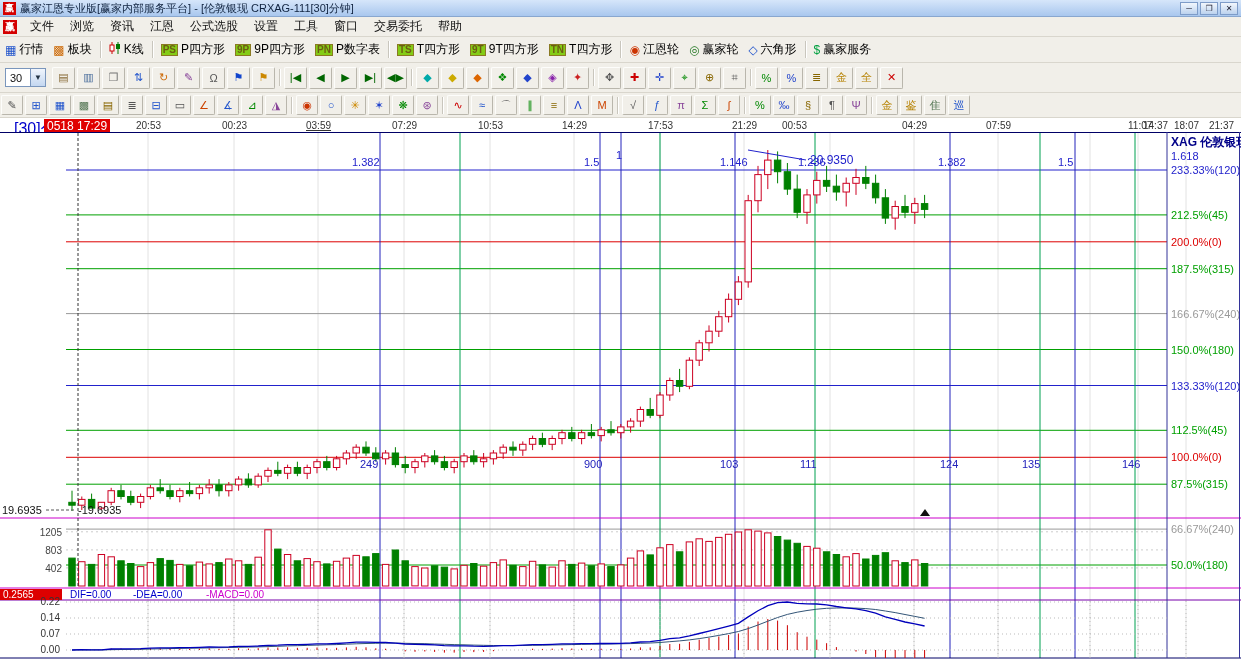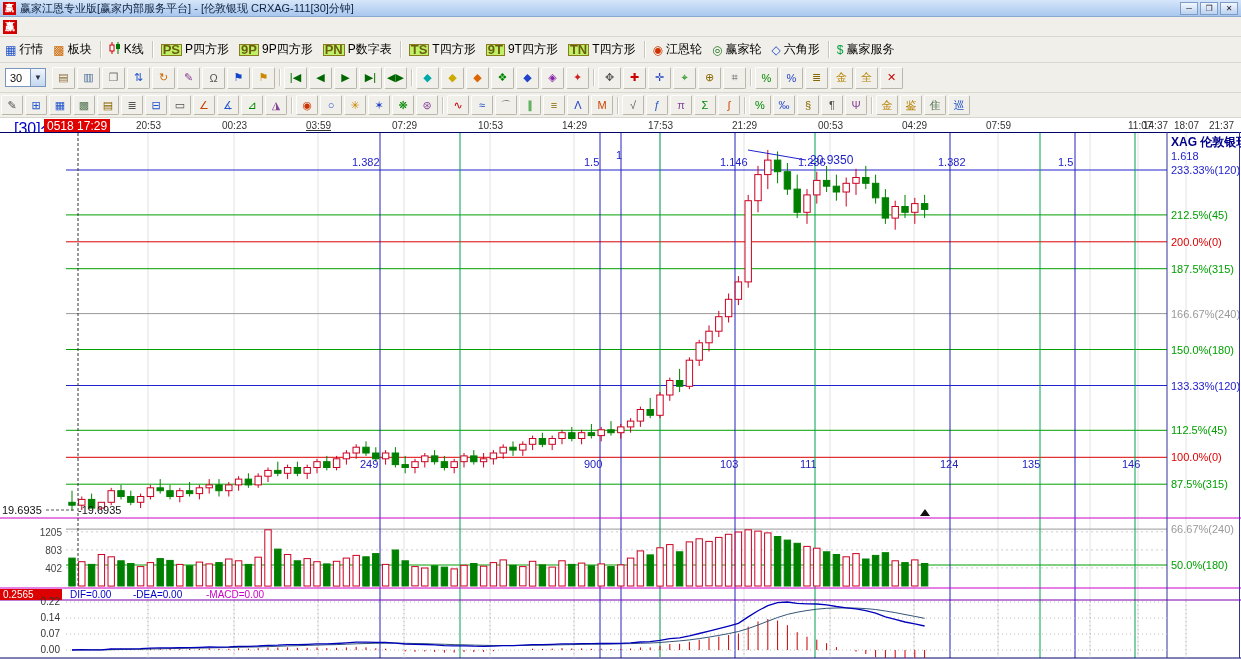--- a/index.html
+++ b/index.html
@@ -10,21 +10,21 @@
 .title-text{flex:1;white-space:nowrap;overflow:hidden;color:#10233f}
 .win-controls{display:flex;gap:2px;flex:none}
 .win-btn{width:18px;height:13px;background:linear-gradient(#f2f7fd,#bcd2ee);border:1px solid #7e9cc8;font-size:8px;line-height:11px;text-align:center;color:#223;cursor:default}
 .menubar{height:20px;background:#f1efe9;display:flex;align-items:center;font-size:12px;border-bottom:1px solid #d9d6cd}
 .menu-icon{width:14px;height:14px;background:#d40000;color:#fff;font-size:10px;line-height:14px;text-align:center;font-weight:bold;margin:0 5px 0 3px;flex:none}
 .menu-item{padding:2px 8px;white-space:nowrap}
 .toolbar{display:flex;align-items:center;background:#f1efe9;border-bottom:1px solid #d9d6cd;overflow:hidden}
 .tb1{height:26px;font-size:12px}
 .tb-item{display:flex;align-items:center;gap:3px;padding:2px 5px;background:none;border:none;font:inherit;white-space:nowrap;cursor:default}
 .tb-sep{width:1px;height:17px;background:#c9c6bd;margin:0 3px;box-shadow:1px 0 0 #fff;flex:none}
-.badge{font-size:13px;border:1px solid #8a7a22;color:#6b5e12;background:#bef264;line-height:10px;padding:0 1px;font-weight:bold}
+.badge{font-size:10px;border:1px solid #8a7a22;color:#6b5e12;background:#84cc16;line-height:10px;padding:0 1px;font-weight:bold}
 .glyph-icon{font-size:12px;line-height:14px}
 .tb2{height:30px}
 .tb3{height:25px}
 .tool-btn{width:23px;height:22px;display:flex;align-items:center;justify-content:center;font-size:12px;background:#f1efe9;border:1px solid;border-color:#fdfdfb #b9b6ac #b9b6ac #fdfdfb;border-radius:2px;margin:0 1px;cursor:default;padding:0;white-space:nowrap}
 .tb3 .tool-btn{width:22px;height:20px;font-size:11px}
 .period-combo{display:flex;align-items:center;margin:0 5px;border:1px solid #7a96bc;background:#fff;height:19px}
 .period-value{width:24px;font-size:11px;padding-left:4px}
 .period-arrow{width:15px;height:17px;background:linear-gradient(#f0f5fc,#c4d7f0);border-left:1px solid #7a96bc;font-size:8px;text-align:center;line-height:17px;color:#234}
 .timebar{position:relative;height:14px;background:#fff;font-size:10px;border-bottom:0}
 .interval-label{position:absolute;left:14px;top:1px;color:#0000cc;font-size:16px}
@@ -42,20 +42,32 @@
   <span class="title-text">赢家江恩专业版[赢家内部服务平台] - [伦敦银现  CRXAG-111[30]分钟]</span>
   <span class="win-controls" id="win-controls">
       <span class="win-btn">─</span>
       <span class="win-btn">❐</span>
       <span class="win-btn">✕</span>
     </span>
 </div>
 
 <div class="menubar">
   <span class="menu-icon">赢</span>
+  <span id="menu-items" style="display:flex">
+      <span class="menu-item">文件</span>
+      <span class="menu-item">浏览</span>
+      <span class="menu-item">资讯</span>
+      <span class="menu-item">江恩</span>
+      <span class="menu-item">公式选股</span>
+      <span class="menu-item">设置</span>
+      <span class="menu-item">工具</span>
+      <span class="menu-item">窗口</span>
+      <span class="menu-item">交易委托</span>
+      <span class="menu-item">帮助</span>
+    </span>
 </div>
 
 <div class="toolbar tb1" id="toolbar1">
     <button class="tb-item">
       <span class="glyph-icon" style="color: rgb(34, 85, 204);">▦</span>
       <span>行情</span>
     </button>
     <button class="tb-item">
       <span class="glyph-icon" style="color: rgb(204, 102, 0);">▩</span>
       <span>板块</span>
@@ -357,21 +369,21 @@
   <span class="interval-label">[30]分钟</span>
   <span class="cross-time">0518 17:29</span>
 <span class="time-label" style="left: 136px;">20:53</span>
     <span class="time-label" style="left: 222px;">00:23</span>
     <span class="time-label" style="left: 306px; text-decoration: underline;">03:59</span>
     <span class="time-label" style="left: 392px;">07:29</span>
     <span class="time-label" style="left: 478px;">10:53</span>
     <span class="time-label" style="left: 562px;">14:29</span>
     <span class="time-label" style="left: 648px;">17:53</span>
     <span class="time-label" style="left: 732px;">21:29</span>
-    <span class="time-label" style="left: 818px;">00:53</span>
+    <span class="time-label" style="left: 782px;">00:53</span>
     <span class="time-label" style="left: 902px;">04:29</span>
     <span class="time-label" style="left: 986px;">07:59</span>
     <span class="time-label" style="left: 1128px;">11:07</span>
     <span class="time-label" style="left: 1126px; margin-left: 17px;">14:37</span>
     <span class="time-label" style="left: 1174px;">18:07</span>
     <span class="time-label" style="left: 1209px;">21:37</span>
   </div>
 
 <div class="chart-wrap">
   <svg id="chart-svg" width="1241" height="527">

